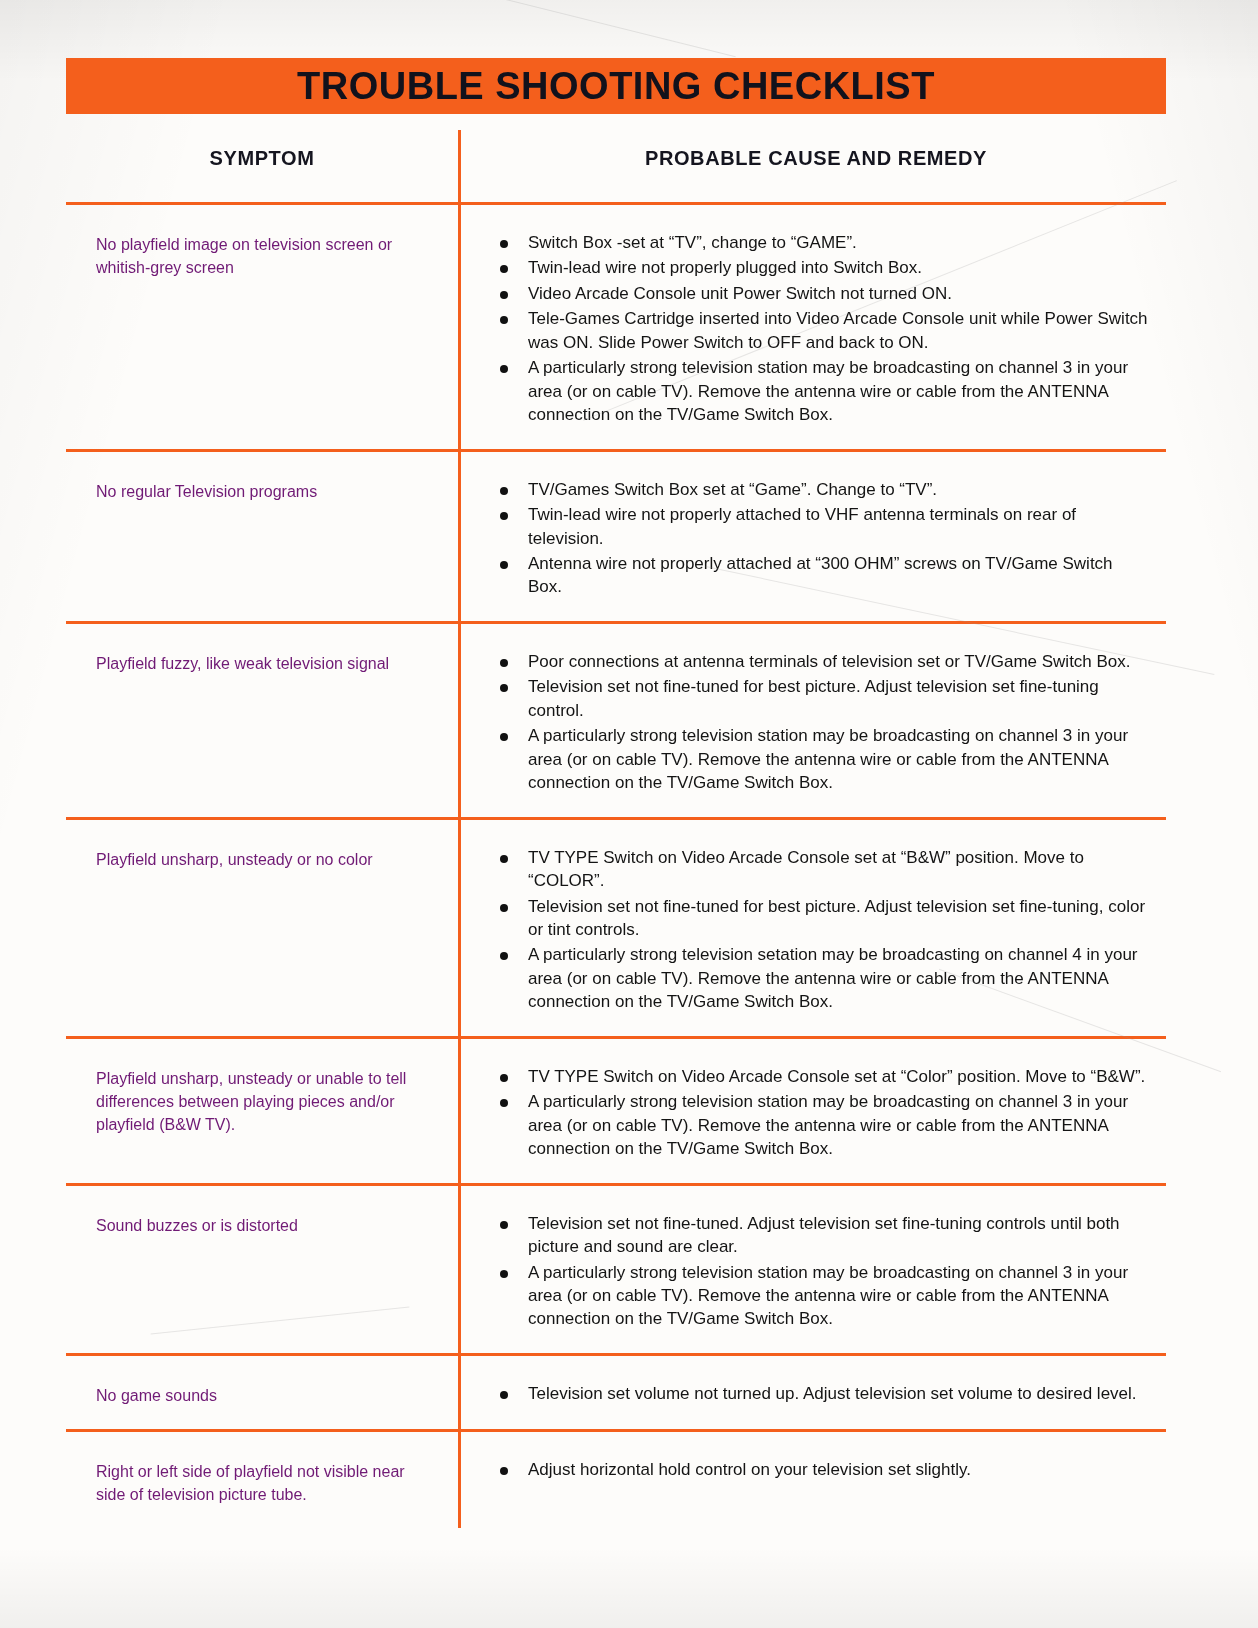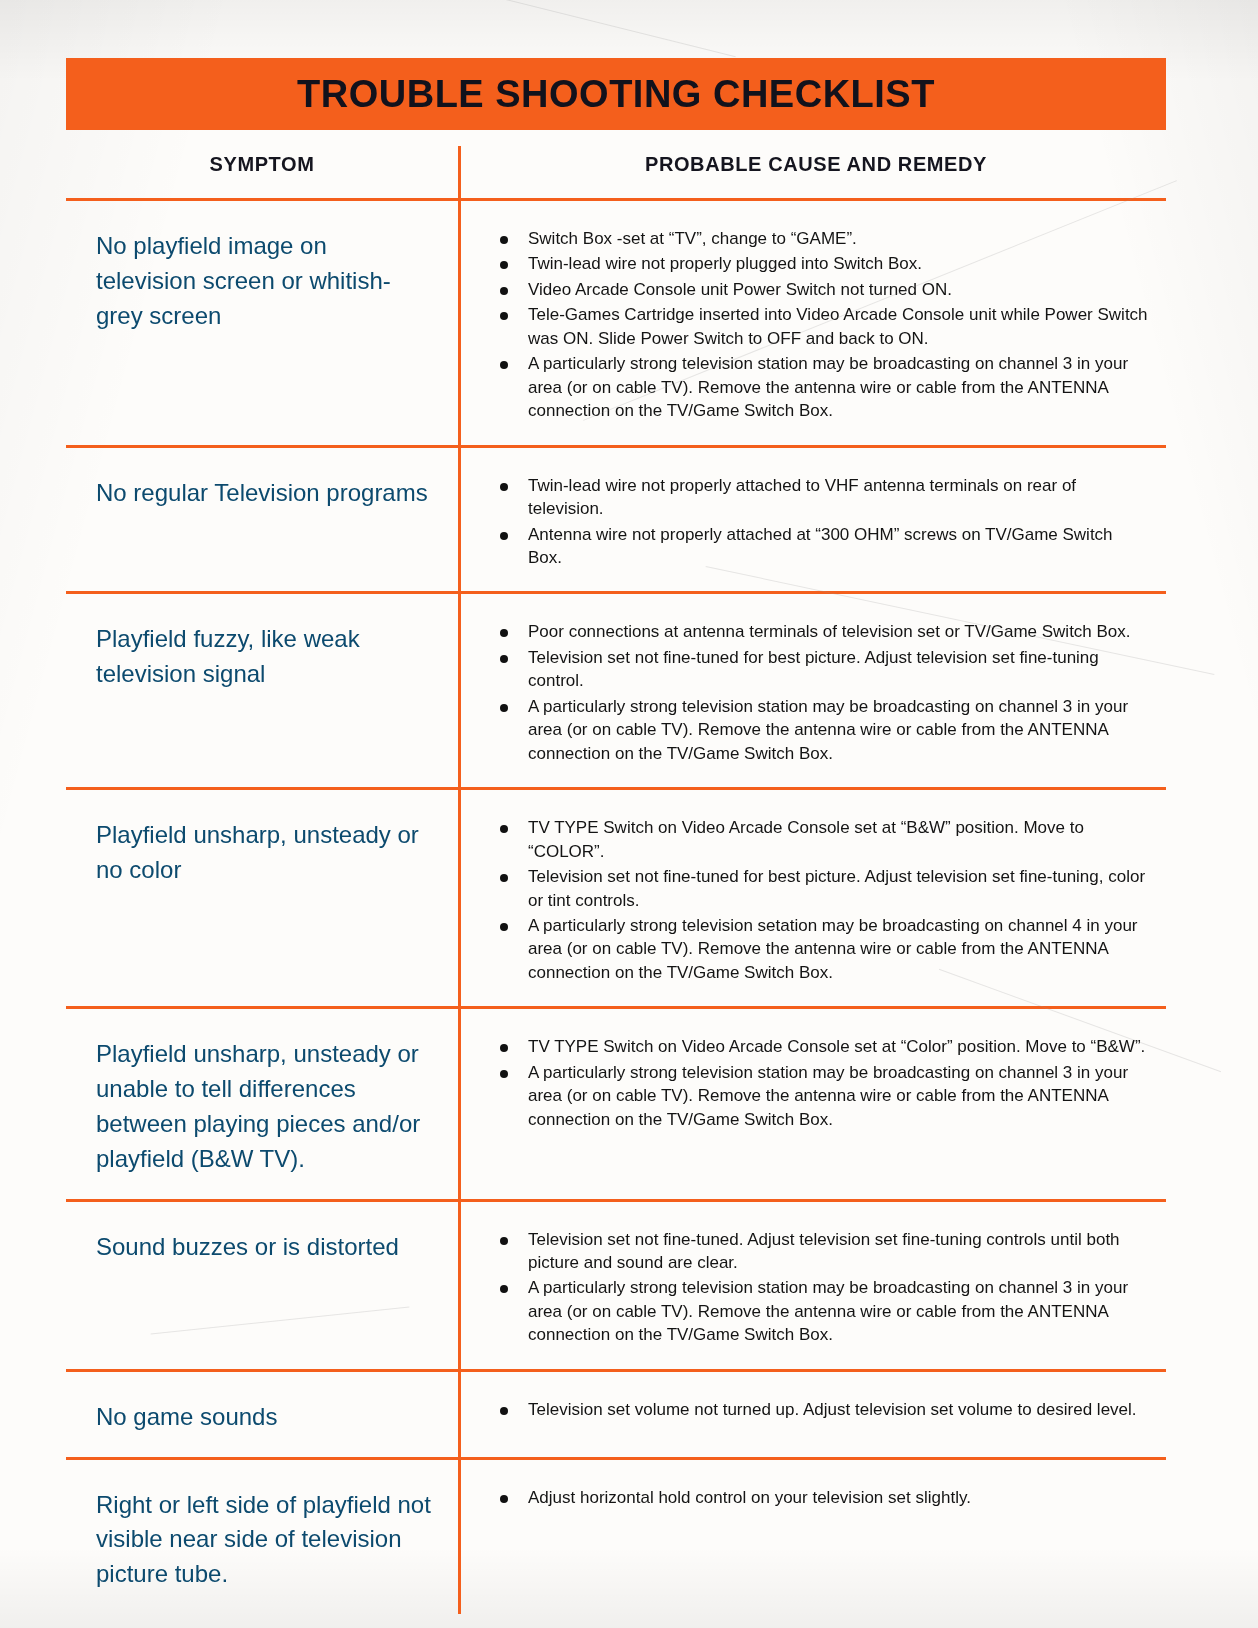--- a/index.html
+++ b/index.html
@@ -33,36 +33,36 @@
     pointer-events: none;
   }
   .content {
     position: absolute;
     left: 66px;
     top: 58px;
     width: 1100px;
   }
   .banner {
     background: #f45f1c;
-    height: 72px;
+    height: 56px;
     display: flex;
     align-items: center;
     justify-content: center;
   }
   .banner-title {
     font-size: 38px;
     font-weight: bold;
     letter-spacing: 0.5px;
     color: #12121c;
     text-align: center;
     font-family: "Liberation Sans", sans-serif;
   }
   .head-row {
     display: flex;
-    height: 68px;
+    height: 88px;
     position: relative;
     gap: 8px;
   }
   .head-sym {
     width: 392px;
     display: flex;
     align-items: center;
     justify-content: center;
   }
   .head-cause {
@@ -102,23 +102,23 @@
     background: #f45f1c;
   }
   .row {
     display: flex;
     align-items: stretch;
   }
   .cell-sym {
     width: 392px;
     box-sizing: border-box;
     padding: 28px 26px 22px 30px;
-    font-size: 24px;
+    font-size: 16px;
     line-height: 1.45;
-    color: #0c4a6e;
+    color: #701a75;
   }
   .cell-cause {
     flex: 1;
     box-sizing: border-box;
     padding: 26px 18px 20px 28px;
   }
   ul.bullets {
     list-style: none;
     margin: 0;
     padding: 0;
@@ -188,20 +188,21 @@
               <li>Tele-Games Cartridge inserted into Video Arcade Console unit while Power Switch was ON. Slide Power Switch to OFF and back to ON.</li>
               <li>A particularly strong television station may be broadcasting on channel 3 in your area (or on cable TV). Remove the antenna wire or cable from the ANTENNA connection on the TV/Game Switch Box.</li>
             </ul>
           </div>
         </div>
         <div class="hr"></div>
         <div class="row">
           <div class="cell-sym">No regular Television programs</div>
           <div class="cell-cause">
             <ul class="bullets">
+              <li>TV/Games Switch Box set at “Game”. Change to “TV”.</li>
               <li>Twin-lead wire not properly attached to VHF antenna terminals on rear of television.</li>
               <li>Antenna wire not properly attached at “300 OHM” screws on TV/Game Switch Box.</li>
             </ul>
           </div>
         </div>
         <div class="hr"></div>
         <div class="row">
           <div class="cell-sym">Playfield fuzzy, like weak television signal</div>
           <div class="cell-cause">
             <ul class="bullets">

